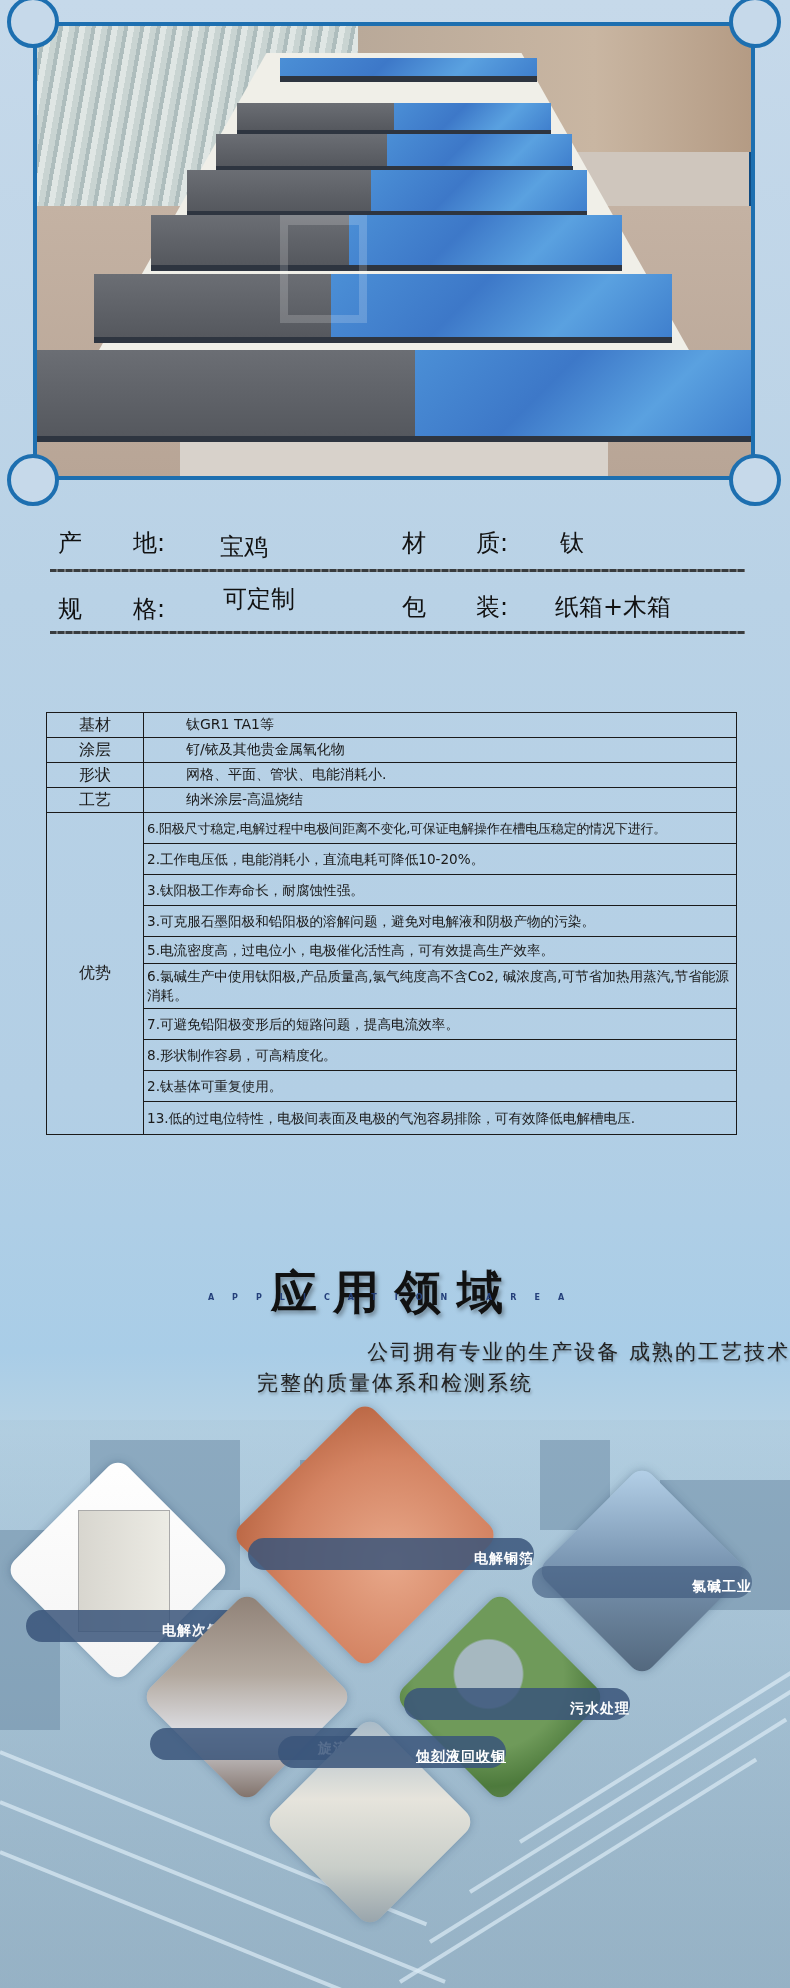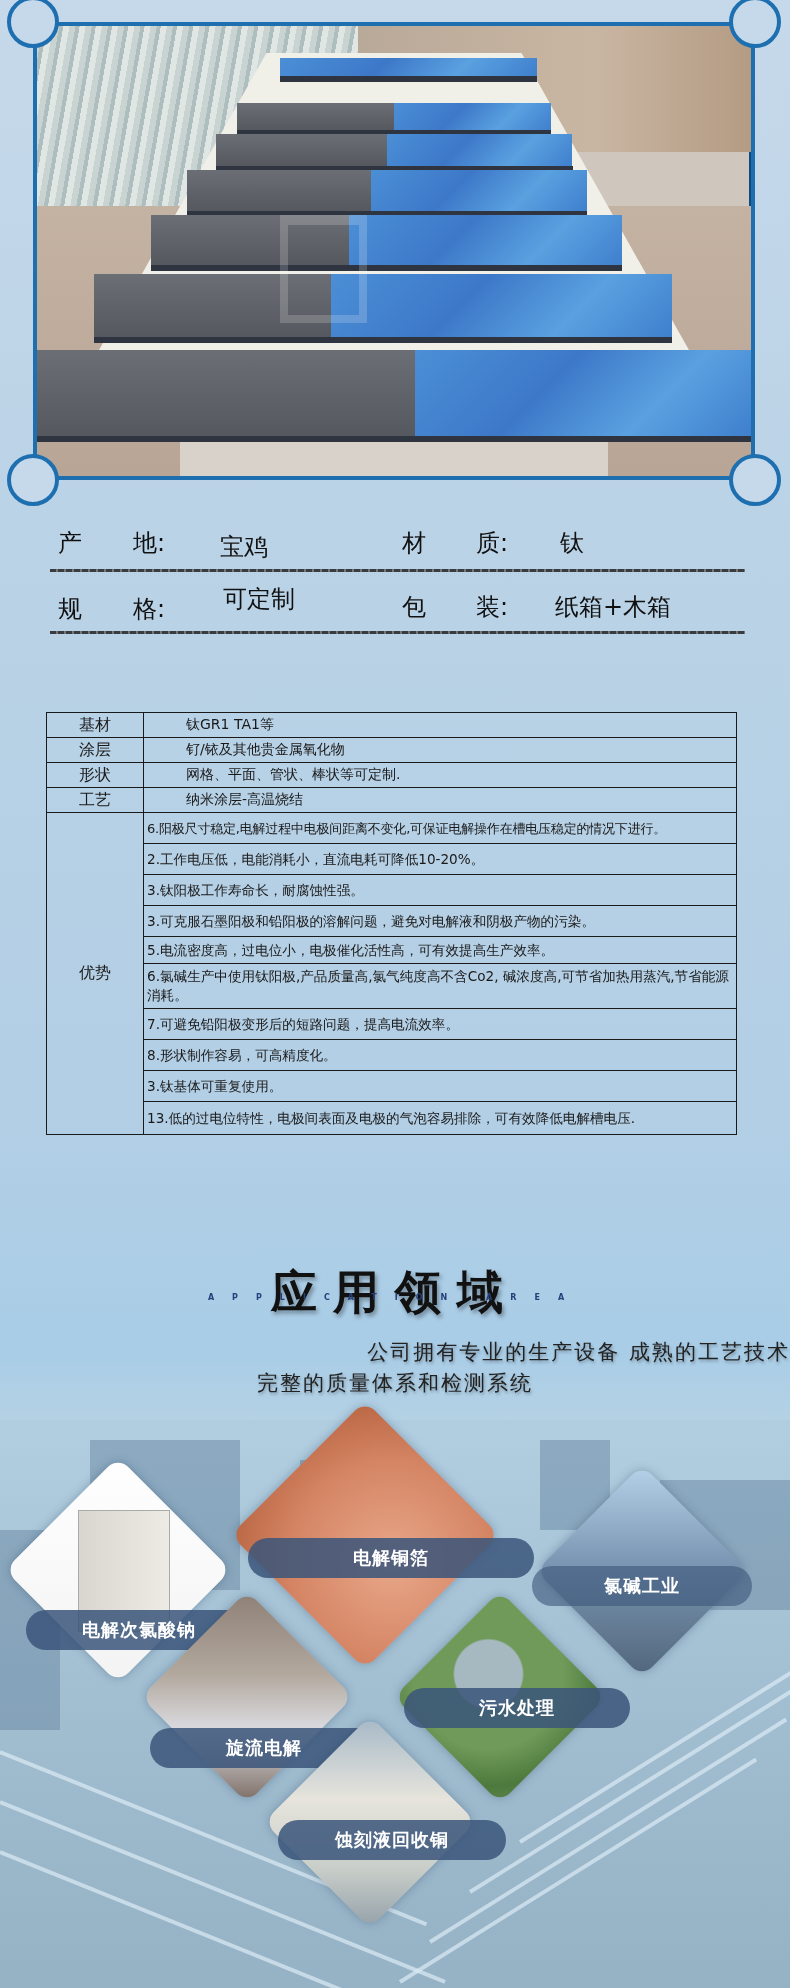--- a/index.html
+++ b/index.html
@@ -84,22 +84,22 @@
   .app-desc.l2 { top: 1369px; font-family: Liberation Serif, serif; }
 
   .city { position: absolute; left: 0; top: 1420px; width: 790px; height: 568px; overflow: hidden;
     background: linear-gradient(180deg, rgba(160,190,210,0.2), rgba(140,170,190,0.6)); }
   .bldg { position: absolute; background: rgba(110,140,165,0.55); }
   .pipe { position: absolute; height: 4px; background: rgba(220,235,245,0.7); transform-origin: left center; }
 
   .diamond { position: absolute; width: 200px; height: 200px; transform: rotate(45deg);
     border-radius: 14px; overflow: hidden; box-shadow: 0 0 10px rgba(40,70,100,0.35); }
   .diamond .fill { position: absolute; inset: -40px; transform: rotate(-45deg); }
-  .d-label { position: absolute; height: 40px; line-height: 40px; text-align: center;
-    background: rgba(58,85,122,0.85); color: #fff; font-size: 18px; font-weight: bold;
+  .d-label { position: absolute; height: 32px; line-height: 40px; text-align: right;
+    background: rgba(58,85,122,0.85); color: #fff; font-size: 14px; font-weight: bold;
     border-radius: 20px; letter-spacing: 1px; }
 </style>
 </head>
 <body>
 
 <div class="hero">
   <div class="hero-frame">
     <div class="scene">
       <div class="wall-right"></div>
       <div class="wall"></div>
@@ -177,21 +177,21 @@
       <tr>
     <td class="k">基材</td>
     <td class="v">钛GR1 TA1等</td>
   </tr>
   <tr>
     <td class="k">涂层</td>
     <td class="v">钌/铱及其他贵金属氧化物</td>
   </tr>
   <tr>
     <td class="k">形状</td>
-    <td class="v">网格、平面、管状、棒状等可定制.</td>
+    <td class="v">网格、平面、管状、电能消耗小.</td>
   </tr>
   <tr>
     <td class="k">工艺</td>
     <td class="v">纳米涂层-高温烧结</td>
   </tr>
   <tr>
     <td class="k" rowspan="10">优势</td>
     <td class="adv" style="white-space:nowrap;font-size:13px;letter-spacing:-0.2px">6.阳极尺寸稳定,电解过程中电极间距离不变化,可保证电解操作在槽电压稳定的情况下进行。</td>
   </tr>
   <tr>
@@ -209,21 +209,21 @@
   <tr>
         <td class="adv tall">6.氯碱生产中使用钛阳极,产品质量高,氯气纯度高不含Co2, 碱浓度高,可节省加热用蒸汽,节省能源消耗。</td>
       </tr>
   <tr>
         <td class="adv">7.可避免铅阳极变形后的短路问题，提高电流效率。</td>
       </tr>
   <tr>
         <td class="adv">8.形状制作容易，可高精度化。</td>
       </tr>
   <tr>
-        <td class="adv">3.钛基体可重复使用。</td>
+        <td class="adv">2.钛基体可重复使用。</td>
       </tr>
   <tr>
         <td class="adv" style="height:32px">13.低的过电位特性，电极间表面及电极的气泡容易排除，可有效降低电解槽电压.</td>
       </tr>
 </tbody>
   </table>
 
 <div class="app-title">应用领域</div>
 <div class="app-sub-en">APPLICATION AREA</div>
 <div class="app-desc l1">公司拥有专业的生产设备 成熟的工艺技术</div>
@@ -267,13 +267,13 @@
 <div class="d-label" style="left:150px;top:1728px;width:228px;">旋流电解</div>
 
 <div class="diamond" style="left:425px;top:1622px;width:150px;height:150px;">
   <div class="fill" style="background:radial-gradient(circle at 45% 40%, #a6b8c0 0 18%, #6f9a5a 19% 40%, #4d7a3c 60%, #8a9a7a 100%);"></div>
 </div>
 <div class="d-label" style="left:404px;top:1688px;width:226px;">污水处理</div>
 
 <div class="diamond" style="left:295px;top:1747px;width:150px;height:150px;">
   <div class="fill" style="background:linear-gradient(180deg,#9eb3c4 0%,#e6e4dc 40%,#c9cec9 70%,#8c9aa4 100%);"></div>
 </div>
-<div class="d-label" style="left:278px;top:1820px;width:228px;">蚀刻液回收铜</div>
+<div class="d-label" style="left:278px;top:1736px;width:228px;text-decoration:underline;">蚀刻液回收铜</div>
 
 </body></html>

